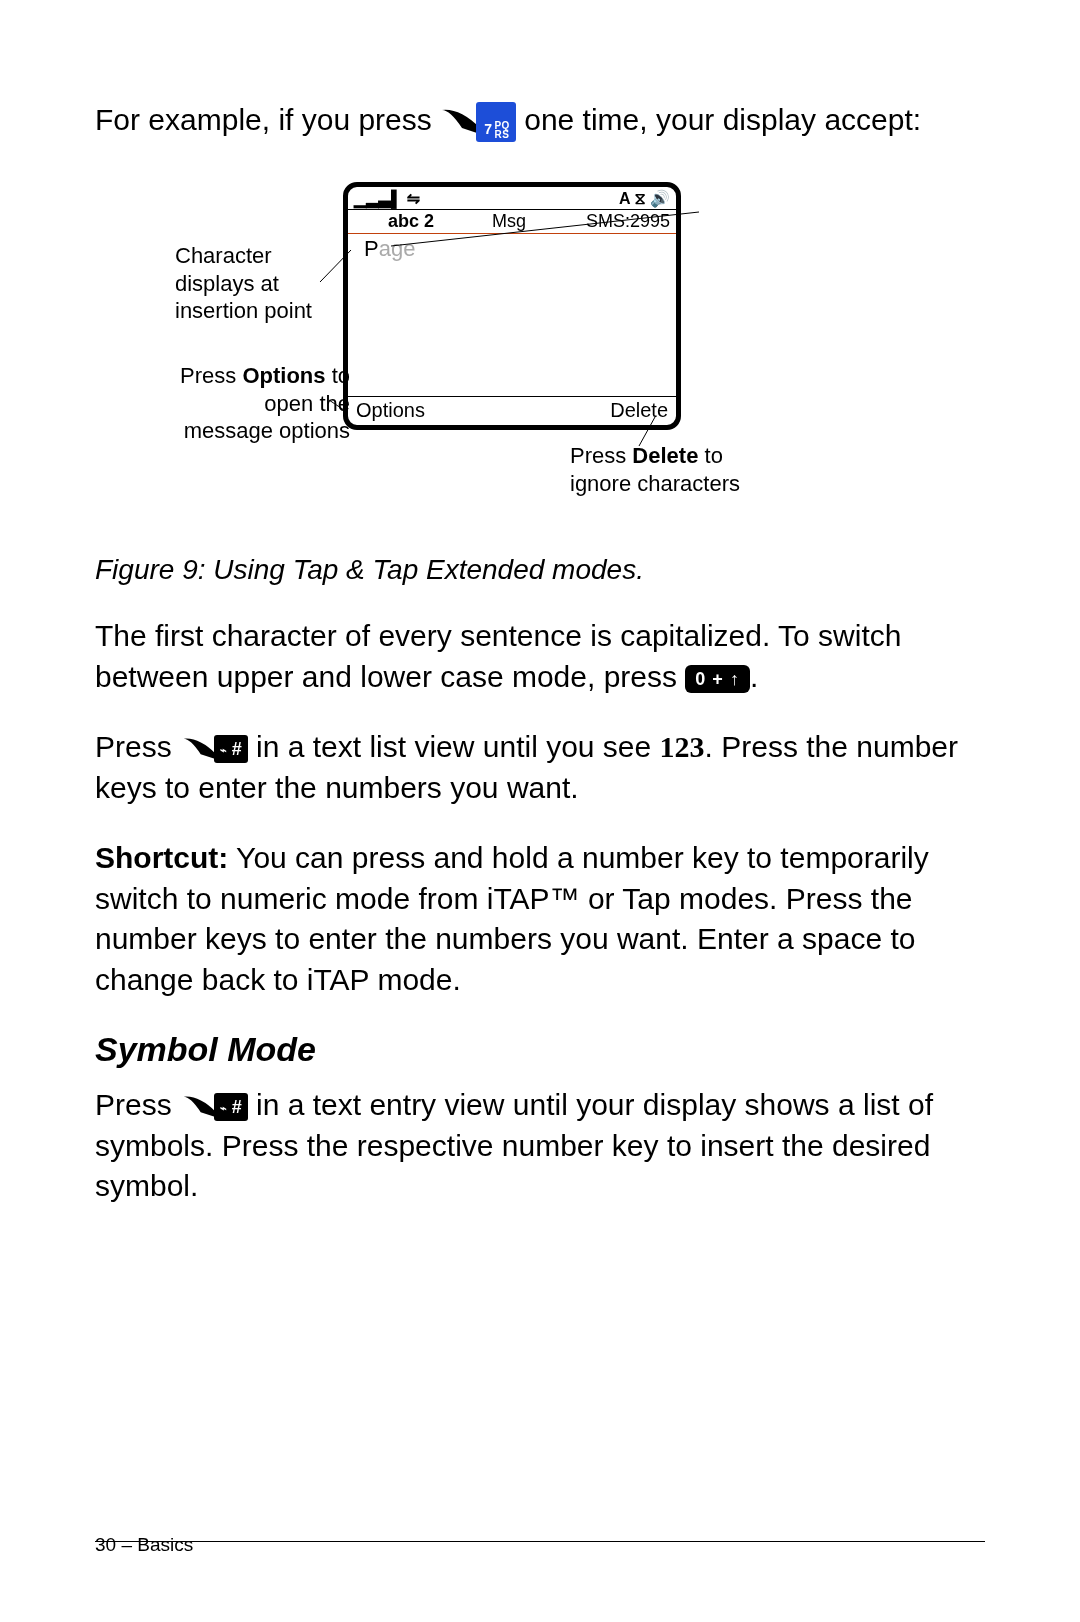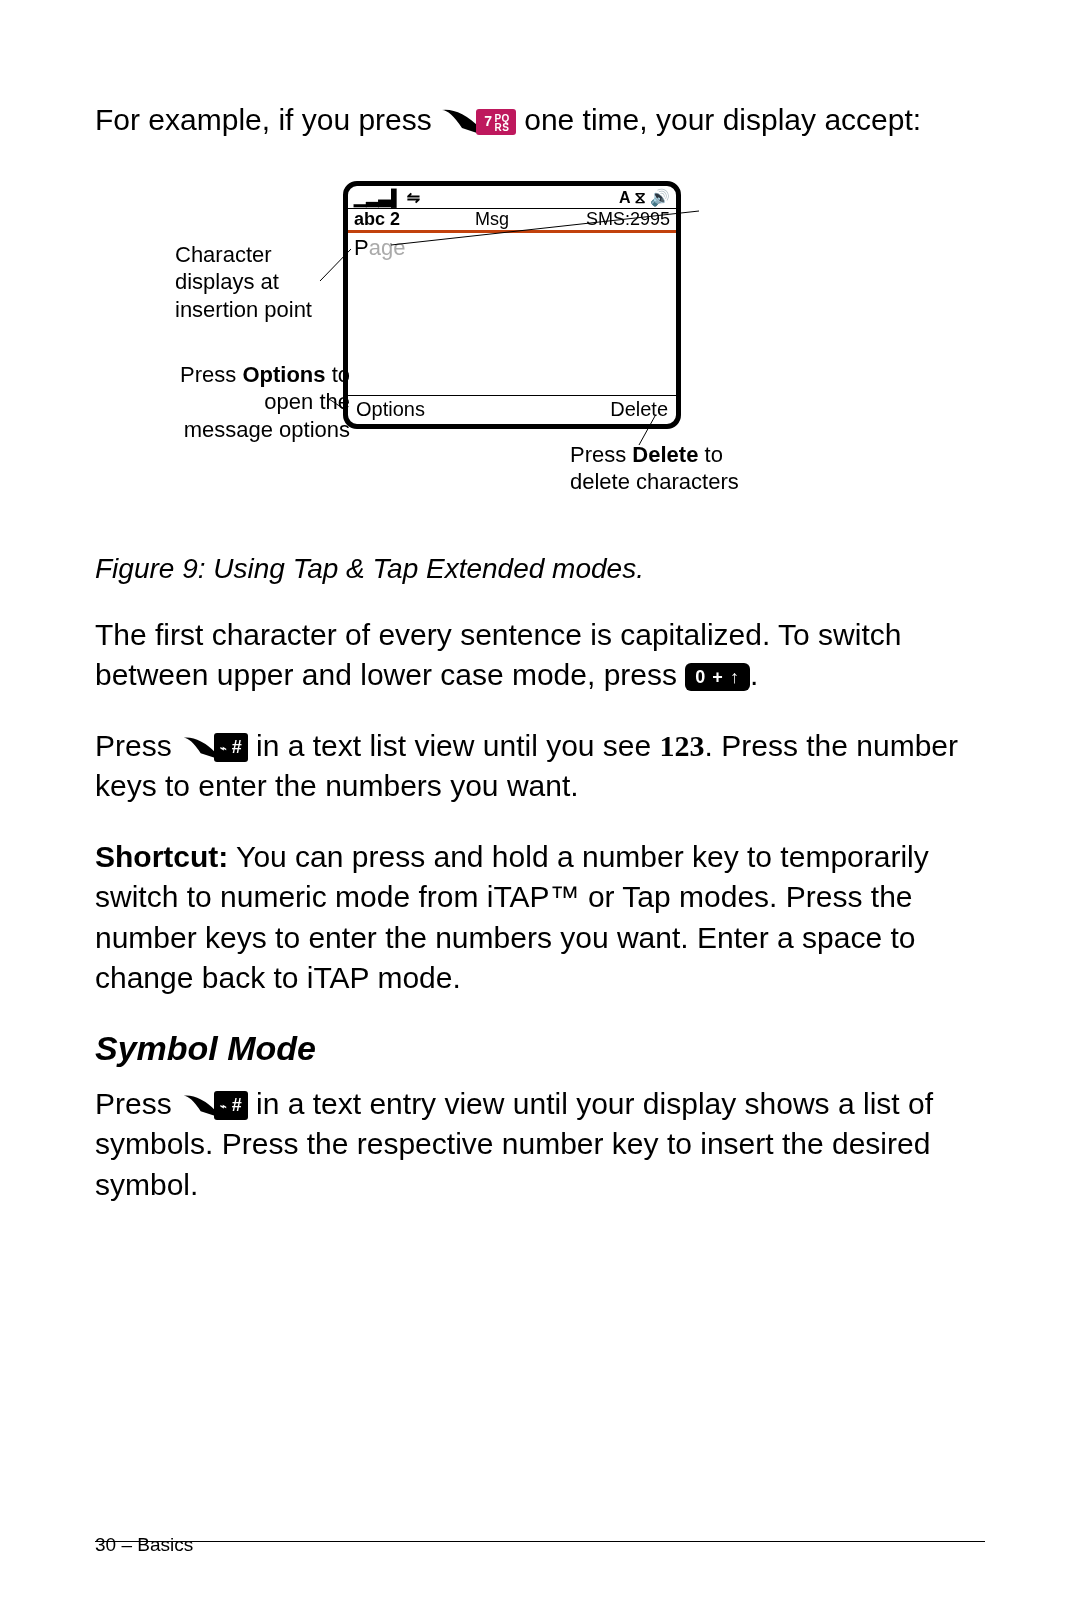--- a/index.html
+++ b/index.html
@@ -15,23 +15,23 @@
     width: 1080px; height: 1622px;
     padding: 100px 95px 70px 95px;
   }
   .line1 {
     font-size: 30px;
     line-height: 1.35;
     margin-bottom: 40px;
   }
   .key-7 {
     display: inline-block;
-    background: #be185d; color: #fff;
+    background: #1d4ed8; color: #fff;
     font-size: 14px; font-weight: bold;
-    padding: 3px 6px 3px 8px;
+    padding: 18px 6px 3px 8px;
     border-radius: 3px;
     vertical-align: middle;
     letter-spacing: 0.5px;
     white-space: nowrap;
   }
   .key-7 .sup { font-size: 10px; line-height: 9px; display: inline-block; vertical-align: middle; margin-left: 2px;}
   .key-swoosh {
     display:inline-block; vertical-align: middle;
     margin-right:-4px;
   }
@@ -72,34 +72,35 @@
     display: flex; justify-content: space-between;
     align-items: center;
     font-size: 16px; font-weight: bold;
     padding: 1px 6px 0 6px;
     border-bottom: 1px solid #000;
     height: 23px;
   }
   .screen-subbar {
     display: flex;
     font-size: 18px;
-    border-bottom: 3px solid #c2410c;
+    border-bottom: 1px solid #c2410c;
     height: 24px;
     align-items:center;
+    padding-left:34px;
   }
   .screen-subbar > div { padding: 0 6px; }
   .sub-mode { font-weight: bold; width: 70px; }
   .sub-msg { flex: 1; text-align: center; }
   .sub-sms { text-align: right; width: 110px; }
   .screen-body {
     position: relative;
     flex: 1;
     height: 162px;
     font-size: 20px;
-    padding: 2px 6px;
+    padding: 2px 16px;
   }
   .char-p { color: #000; font-weight: normal; font-size: 22px; display:inline;}
   .char-sugg { color: #aaa; font-weight: normal; font-size: 22px; display:inline;}
   .screen-soft {
     display: flex; justify-content: space-between;
     font-size: 20px;
     border-top: 1px solid #000;
     padding: 2px 8px;
     height: 28px;
     align-items: center;
@@ -199,21 +200,21 @@
       <line x1="560" y1="235" x2="544" y2="264" stroke="#000" stroke-width="1"></line>
     </svg>
 
     <div class="callout callout-char">
       <span>Character displays at insertion point</span>
     </div>
     <div class="callout callout-opts">
       <span>Press </span><b>Options</b><span> to open the message options</span>
     </div>
     <div class="callout callout-del">
-      <span>Press </span><b>Delete</b><span> to delete characters</span>
+      <span>Press </span><b>Delete</b><span> to ignore characters</span>
     </div>
   </div>
 
   <div class="fig-caption">Figure 9: Using Tap &amp; Tap Extended modes.</div>
 
   <div class="body-text">
     <span>The first character of every sentence is capitalized. To switch between upper and lower case mode, press </span>
     <span class="key-0">0 + ↑</span><span>.</span>
   </div>
 

